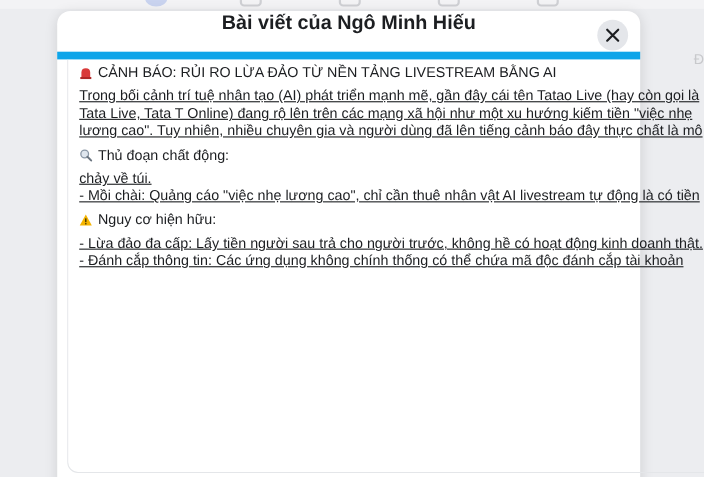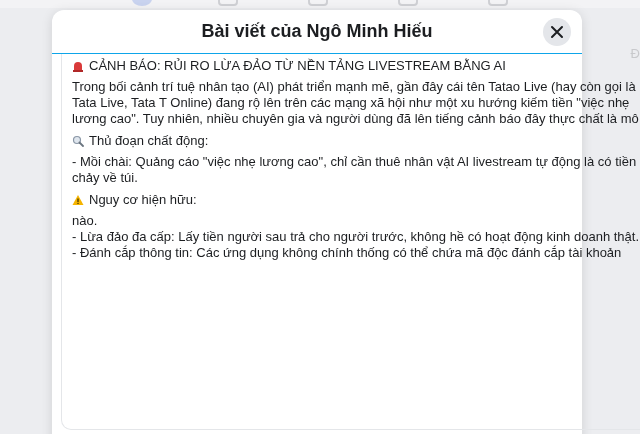--- a/index.html
+++ b/index.html
@@ -20,42 +20,42 @@
     .bg-nav .navicon.active { background: #c9d3ef; border-color: #c9d3ef; border-radius: 50%; }
     .bg-right-text {
       position: absolute; right: 0; top: 46px; color: #c8c9cc; font-size: 13px;
     }
     .modal {
       position: absolute; left: 52px; top: 10px; width: 530px; height: 440px;
       background: #ffffff; border-radius: 12px;
       box-shadow: 0 2px 12px rgba(0,0,0,0.12);
     }
     .modal-header {
-      height: 44px; border-bottom: 1px solid #0ea5e9;
-      display: flex; align-items: center; justify-content: center;
+      height: 44px; border-bottom: 7px solid #0ea5e9;
+      display: flex; justify-content: center;
       position: relative;
     }
     .modal-title {
       font-size: 18px; font-weight: bold; color: #1c1e21;
     }
     .close-btn {
       position: absolute; right: 11px; top: 8px;
       width: 28px; height: 28px; border-radius: 50%;
       background: #e4e6ea; display: flex; align-items: center; justify-content: center;
       cursor: pointer;
     }
     .post-card {
       position: absolute; left: 9px; top: 44px; width: 591px; height: 376px;
       border: 1px solid #e4e6e9; border-top: none;
       border-radius: 0 0 10px 10px;
       padding: 4px 10px 0 10px;
       color: #1c1e21; font-size: 13px; line-height: 16px;
     }
     .para { margin-bottom: 6px; }
-    .line { display: block; }
+    .line { display: block; text-decoration: underline; }
     .heading { display: flex; align-items: center; margin-bottom: 5px; }
     .emoji { display: inline-block; width: 12px; height: 12px; margin-right: 5px; flex-shrink: 0; }
   </style>
 </head>
 <body>
 
 <div class="bg-nav">
   <div class="navicon active" style="left:132px"></div>
   <div class="navicon" style="left:218px"></div>
   <div class="navicon" style="left:308px"></div>
@@ -90,33 +90,32 @@
     </div>
 
     <div class="heading">
       <svg class="emoji" viewBox="0 0 12 12">
         <circle cx="5" cy="5" r="3.5" fill="#dfe6ee" stroke="#8a97a6" stroke-width="1.2"></circle>
         <path d="M7.5 7.5 L11 11" stroke="#6b7580" stroke-width="1.8" stroke-linecap="round"></path>
       </svg>
       <span>Thủ đoạn chất động:</span>
     </div>
     <div class="para">
+      <span class="line">chảy về túi.</span>
       <span class="line">- Mồi chài: Quảng cáo "việc nhẹ lương cao", chỉ cần thuê nhân vật AI livestream tự động là có tiền</span>
-      <span class="line">chảy về túi.</span>
     </div>
 
     <div class="heading">
       <svg class="emoji" viewBox="0 0 12 12">
         <path d="M6 1 L11.5 11 L0.5 11 Z" fill="#f5b400"></path>
         <rect x="5.4" y="4.5" width="1.2" height="3.5" fill="#3a2e00"></rect>
         <rect x="5.4" y="8.8" width="1.2" height="1.2" fill="#3a2e00"></rect>
       </svg>
       <span>Nguy cơ hiện hữu:</span>
     </div>
     <div class="para">
-      <span class="line">nào.</span>
       <span class="line">- Lừa đảo đa cấp: Lấy tiền người sau trả cho người trước, không hề có hoạt động kinh doanh thật.</span>
       <span class="line">- Đánh cắp thông tin: Các ứng dụng không chính thống có thể chứa mã độc đánh cắp tài khoản</span>
 
     </div>
 
   </div>
 </div>
 
 </body></html>

